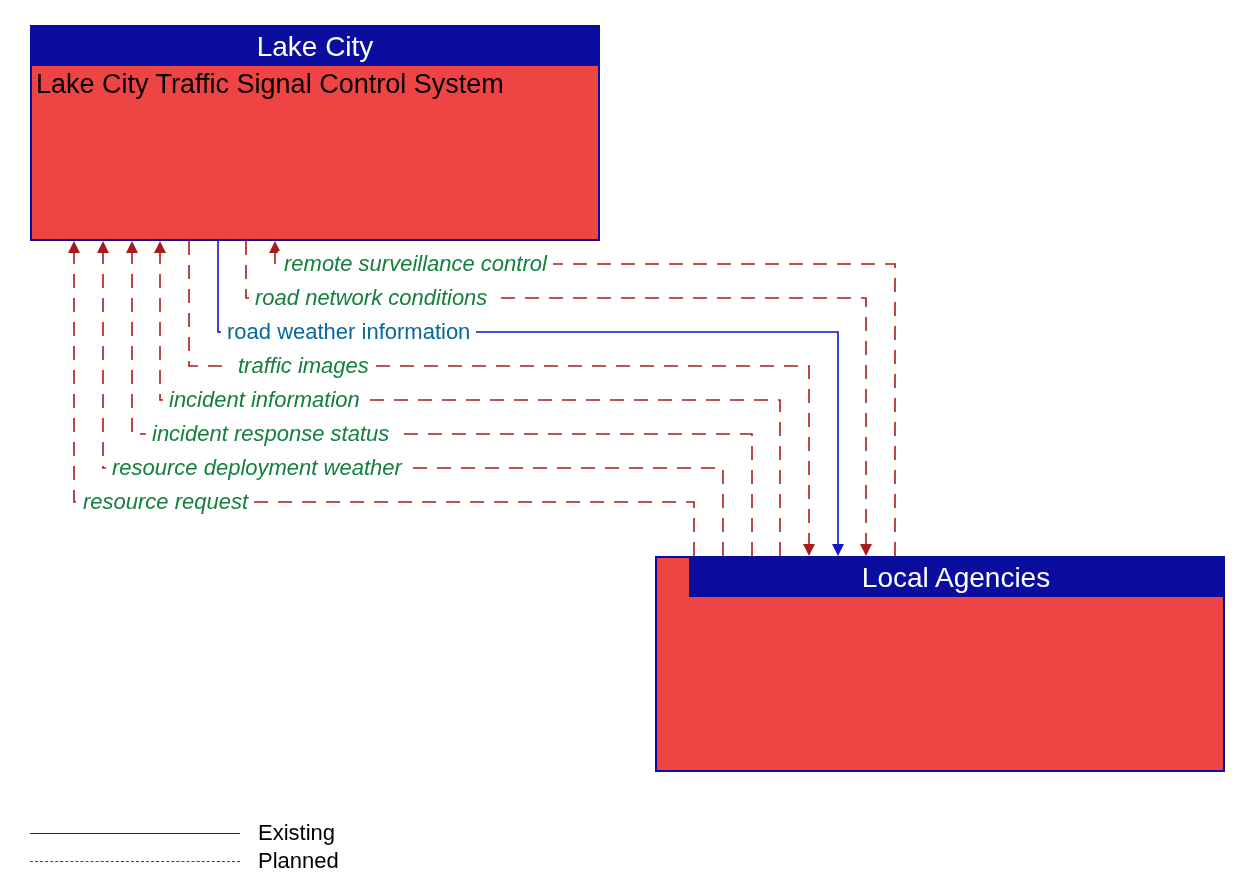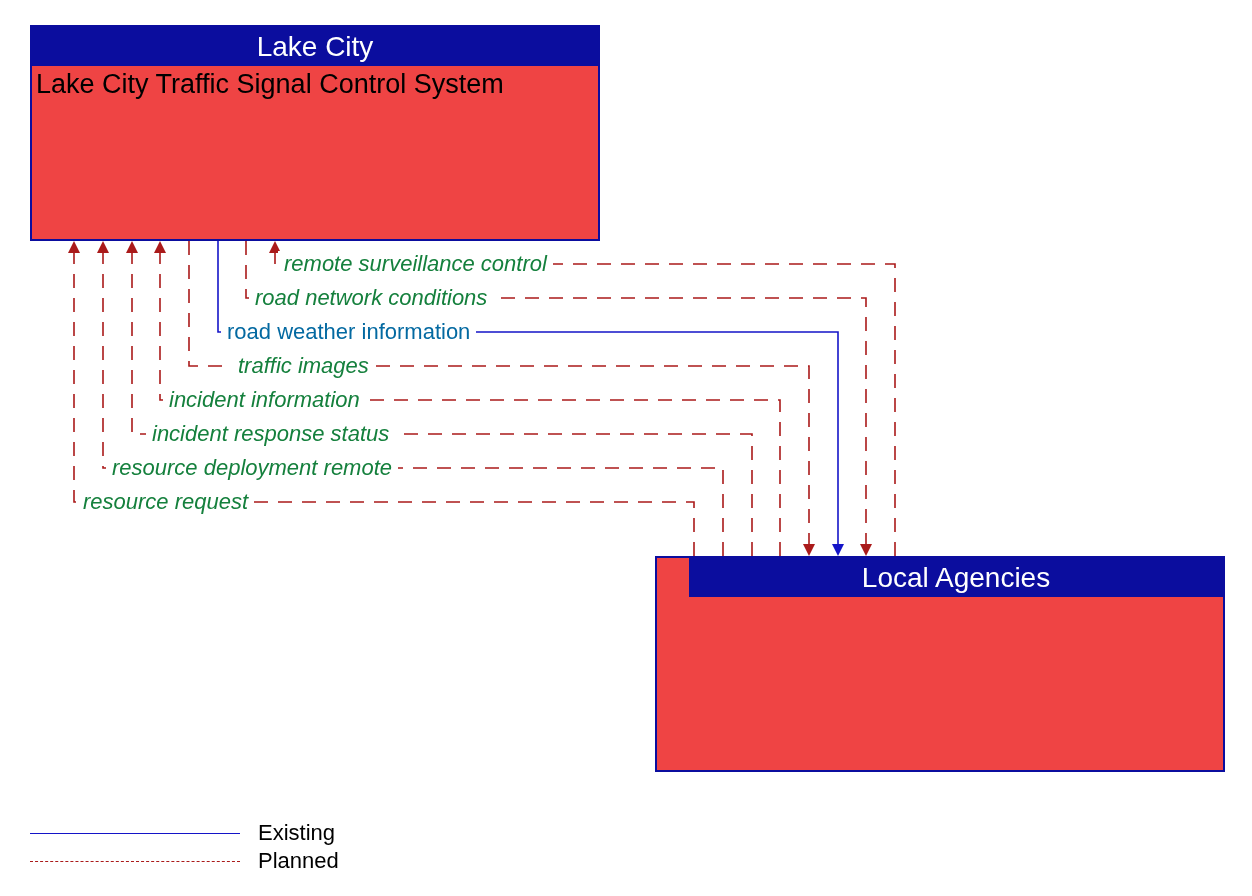--- a/index.html
+++ b/index.html
@@ -132,21 +132,21 @@
 <span class="flow-label planned" style="left:249px; top:285px;">road network conditions</span>
 
 <span class="flow-label existing" style="left:221px; top:319px;">road weather information</span>
 
 <span class="flow-label planned" style="left:192px; top:353px;margin-left:40px;">traffic images</span>
 
 <span class="flow-label planned" style="left:163px; top:387px;">incident information</span>
 
 <span class="flow-label planned" style="left:146px; top:421px;">incident response status</span>
 
-<span class="flow-label planned" style="left:106px; top:455px;">resource deployment remote</span>
+<span class="flow-label planned" style="left:106px; top:455px;">resource deployment weather</span>
 
 <span class="flow-label planned" style="left:77px; top:489px;">resource request</span>
 
 <div class="legend" style="left:30px; top:819px;text-align:right;">
   <div class="legend-row">
     <div class="legend-line existing"></div>
     <span class="legend-text">Existing</span>
   </div>
   <div class="legend-row">
     <div class="legend-line planned"></div>

